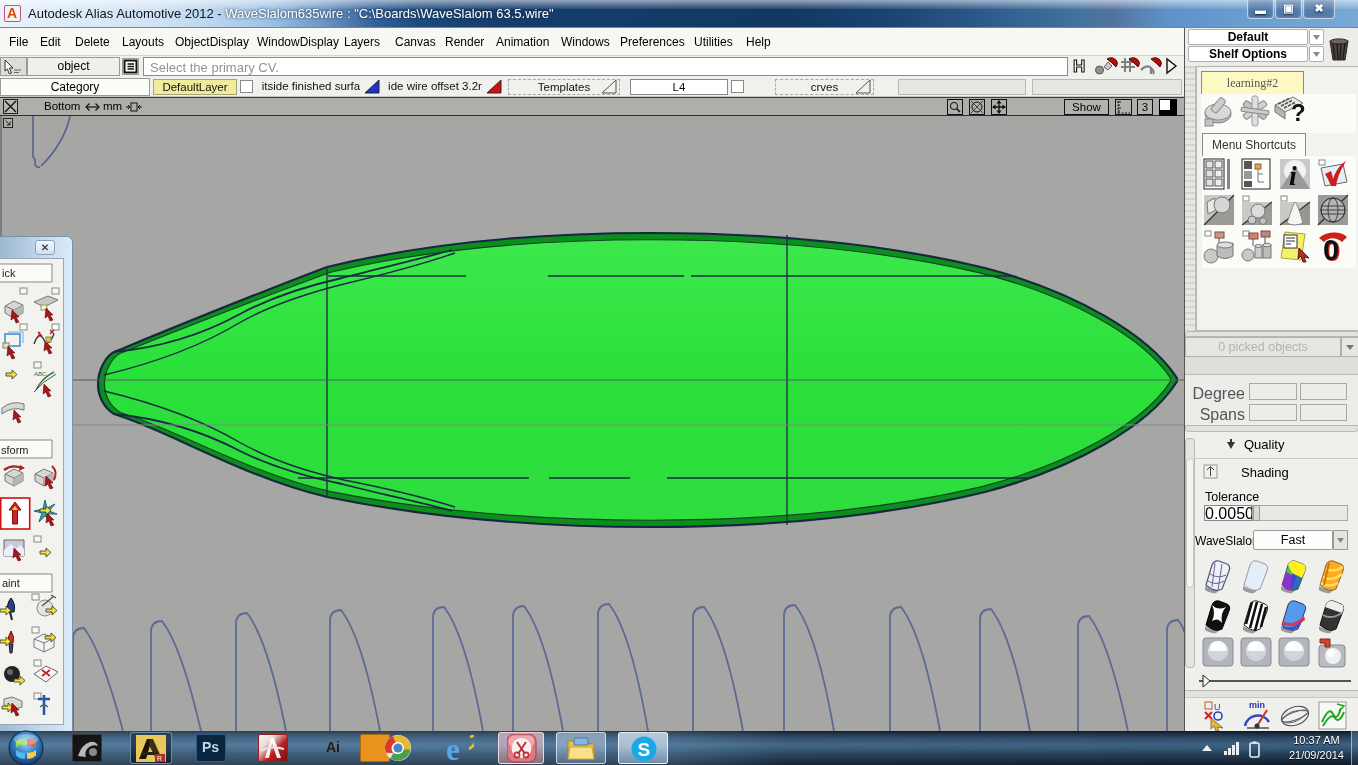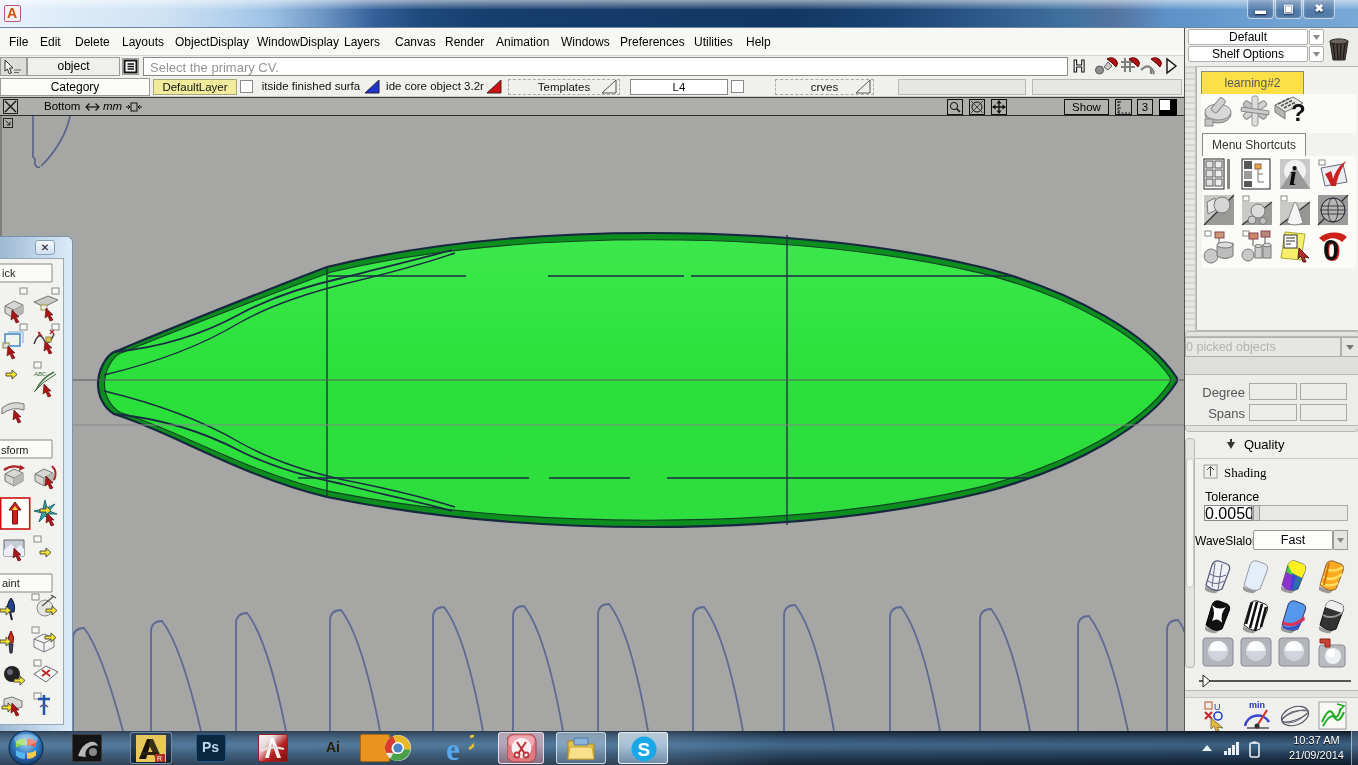--- a/index.html
+++ b/index.html
@@ -36,41 +36,42 @@
 .ltab { position:absolute; top:2px; height:16px; font-size:11.5px; text-align:center; color:#111; }
 
 
 #vphead { left:0; top:97px; width:1184px; height:19px; background:#aeaeaa; border-top:1px solid #3c3c3c; border-bottom:1px solid #2e2e2e; font-size:11.5px; color:#000; }
 
 
 #canvas { left:0; top:116px; width:1184px; height:615px; background:#a6a6a4; overflow:hidden; }
 
 
 #rpanel { left:1184px; top:28px; width:174px; height:703px; background:#ececdf; background:#ecece8; border-left:1px solid #555; }
-.rp-field { position:absolute; background:#fff; border:1px solid #b0b0ac; border-radius:2px; text-align:center; font-size:12px; color:#000; }
-.rp-text { position:absolute; font-size:13px; color:#000; }
+.rp-field { position:absolute; background:#fff; border:1px solid #b0b0ac; border-radius:2px; text-align:center; font-size:12px; color:#000;font-weight:bold; }
+.rp-text { position:absolute; font-size:16px; color:#000; }
 
 
 #palette { left:0; top:236px; width:73px; height:495px; }
 
 
 #taskbar { left:0; top:731px; width:1358px; height:34px;
   background:linear-gradient(180deg,#070c12 0%,#16273a 8%,#2b4660 22%,#3a5e7e 40%,#32536f 52%,#1f3850 68%,#142639 85%,#0a141f 100%); }
 .tico { position:absolute; top:3px; width:30px; height:28px; }
 #clock { position:absolute; right:14px; top:2px; color:#fff; font-size:11px; text-align:center; line-height:15px; text-shadow:0 1px 1px #000; }
 </style>
 </head>
 <body>
 <div id="app">
 
   <div id="titlebar" class="abs">
     <div class="hl"></div>
     <div id="tb-icon">
         <span>A</span>
       </div>
+    <div id="tb-text"><span class="dk">Autodesk Alias Automotive 2012 - </span><span class="lt">WaveSlalom635wire : "C:\Boards\WaveSlalom 63.5.wire"</span></div>
     <div class="winbtn" style="left:1247px; width:27px;">
         <span style="top:4px;">▬</span>
       </div>
     <div class="winbtn" style="left:1275px; width:27px;">
         <span>▣</span>
       </div>
     <div class="winbtn" style="left:1303px; width:32px;">
         <span>✖</span>
       </div>
   </div>
@@ -129,21 +130,21 @@
   </div>
 
   <div id="layerrow" class="abs">
     <div class="cell" style="left:0; top:1px; width:150px; height:18px; background:#fcfcf8; text-align:center; line-height:16px;">Category</div>
     <div class="ltab" style="left:153px; width:84px; background:#f0ec9c; border:1px solid #a8a47a; line-height:14px;">DefaultLayer</div>
     <div class="ltab" style="left:240px; width:13px; height:13px; top:3px; background:#fff; border:1px solid #888;"></div>
     <div class="ltab" style="left:258px; width:106px; line-height:15px;">itside finished surfa</div>
     <svg class="ltab" style="left:364px; width:16px; height:15px;" viewBox="0 0 16 15">
         <path d="M1,14 L15,1 L15,14 Z" fill="#2233cc" stroke="#223"></path>
       </svg>
-    <div class="ltab" style="left:385px; width:100px; line-height:15px;">ide core object 3.2r</div>
+    <div class="ltab" style="left:385px; width:100px; line-height:15px;">ide wire offset 3.2r</div>
     <svg class="ltab" style="left:486px; width:16px; height:15px;" viewBox="0 0 16 15">
         <path d="M1,14 L15,1 L15,14 Z" fill="#cc1111" stroke="#422"></path>
       </svg>
     <div class="ltab" style="left:508px; width:112px; border:1px dashed #aaa; line-height:14px;">Templates</div>
     <svg class="ltab" style="left:601px; width:16px; height:15px;" viewBox="0 0 16 15">
         <path d="M1,14 L15,1 L15,14 Z" fill="#f0f0ec" stroke="#555"></path>
       </svg>
     <div class="ltab" style="left:630px; width:98px; background:#fff; border:1px solid #888; line-height:14px;">L4</div>
     <div class="ltab" style="left:731px; width:13px; height:13px; top:3px; background:#fff; border:1px solid #888;"></div>
     <div class="ltab" style="left:775px; width:99px; border:1px dashed #aaa; line-height:14px;">crves</div>
@@ -158,21 +159,21 @@
     <div style="position:absolute;left:3px;top:1px;width:15px;height:15px;border:1px solid #222;background:#b8b8b4;">
       <svg width="13" height="13">
           <path d="M1,1 L12,12 M12,1 L1,12" stroke="#111" stroke-width="1.4"></path>
         </svg>
     </div>
     <span style="position:absolute;left:44px;top:2px;">Bottom</span>
     <svg style="position:absolute;left:84px;top:4px;" width="17" height="10">
         <path d="M2,5 L15,5" stroke="#111" stroke-width="1.2"></path>
         <path d="M5.5,1.5 L2,5 L5.5,8.5 M11.5,1.5 L15,5 L11.5,8.5" fill="none" stroke="#111" stroke-width="1.2"></path>
       </svg>
-    <span style="position:absolute;left:103px;top:2px;font-style:italic;">mm</span>
+    <span style="position:absolute;left:103px;top:2px;">mm</span>
     <svg style="position:absolute;left:126px;top:3px;" width="16" height="12">
         <rect x="5" y="2" width="6" height="8" fill="none" stroke="#111"></rect>
         <path d="M0,6 L4,6 M2,4 L4,6 L2,8 M16,6 L12,6 M14,4 L12,6 L14,8" stroke="#111" fill="none"></path>
       </svg>
     <span style="position:absolute;left:145px;top:2px;margin-top:37px;">100</span>
     <div style="position:absolute;left:947px;top:1px;width:16px;height:16px;border:1px solid #111;">
       <svg width="14" height="14">
           <circle cx="6" cy="6" r="3.6" fill="none" stroke="#111"></circle>
           <path d="M8.5,8.5 L12,12" stroke="#111" stroke-width="1.6"></path>
         </svg>
@@ -436,21 +437,21 @@
           <path d="M3,5 L10,5 L6.5,10 Z" fill="#8a8a86"></path>
         </svg></div>
     <svg style="position:absolute;left:142px;top:9px;" width="24" height="25">
       <path d="M3,4 L21,4 L18,23 L6,23 Z" fill="#4a4540" stroke="#2a2520"></path>
       <ellipse cx="12" cy="4.5" rx="9" ry="2.6" fill="#6a645c" stroke="#2a2520"></ellipse>
       <path d="M6,6 L8,22 M10,6.5 L11,22.5 M14,6.5 L13,22.5 M18,6 L16,22" stroke="#19150f" stroke-width="1.1"></path>
     </svg>
 
     <div style="position:absolute;left:0;top:38px;width:11px;height:265px;background:#e2e2de;border-right:1px solid #c0c0bc;background-image:repeating-linear-gradient(180deg,#d4d4d0 0 2px,#e6e6e2 2px 6px);"></div>
     <div style="position:absolute;left:11px;top:38px;width:163px;height:265px;background:#f2f2ee;border:1px solid #b4b4b0;border-right:none;"></div>
-    <div style="position:absolute;left:16px;top:43px;width:103px;height:23px;background:#fde047;border:1px solid #8a8a86;border-bottom:none;text-align:center;font-size:12px;color:#55595d;line-height:22px;">learning#2</div>
+    <div style="position:absolute;left:16px;top:43px;width:103px;height:23px;background:#fef9c3;border:1px solid #8a8a86;border-bottom:none;text-align:center;font-size:12px;color:#55595d;line-height:22px;font-family:Liberation Serif, serif;">learning#2</div>
     <div style="position:absolute;left:16px;top:66px;width:155px;height:39px;background:#fbfbf8;border-top:1px solid #fbfbf8;"></div>
 
     <svg style="position:absolute;left:18px;top:67px;" width="102" height="34">
       <g>
         <ellipse cx="15" cy="19" rx="13" ry="9" fill="#b9b9b9" stroke="#7c7c7c"></ellipse>
         <ellipse cx="15" cy="17" rx="13" ry="8" fill="#d8d8d8" stroke="#8c8c8c"></ellipse>
         <rect x="12" y="2" width="7" height="16" rx="2" transform="rotate(40 15 10)" fill="#cfcfcf" stroke="#8a8a8a"></rect>
         <rect x="2" y="24" width="8" height="7" fill="#c4c4c4" stroke="#888"></rect>
       </g>
       <g transform="translate(36,0)">
@@ -560,21 +561,21 @@
         <path d="M20,18 L30,28 L25,27 L27,32 L24,32 L22,26 L19,29 Z" fill="#b03030" stroke="#601818"></path>
       </g>
       <g transform="translate(114,72)">
         <path d="M2,8 C10,1 24,1 30,7 L25,12 C19,7 12,7 7,12 Z" fill="#cc2218"></path>
         <text x="7" y="31" font-size="30" font-weight="bold" fill="#cc2218" font-family="Liberation Sans">0</text>
         <text x="6" y="30" font-size="29" font-weight="bold" fill="#111" font-family="Liberation Sans">0</text>
       </g>
     </svg>
 
     <div style="position:absolute;left:0;top:303px;width:174px;height:6px;background:#e2e2de;border:1px solid #b8b8b4;border-radius:3px 3px 0 0;"></div>
-    <div style="position:absolute;left:0;top:309px;width:156px;height:20px;background:#e6e6e2;border:1px solid #b0b0ac;text-align:left;font-size:12.5px;color:#b2b2ae;line-height:19px;">0 picked objects</div>
+    <div style="position:absolute;left:0;top:309px;width:156px;height:20px;background:#e6e6e2;border:1px solid #b0b0ac;text-align:center;font-size:12.5px;color:#b2b2ae;line-height:19px;">0 picked objects</div>
     <div style="position:absolute;left:156px;top:309px;width:18px;height:20px;background:#e6e6e2;border:1px solid #b0b0ac;"><svg width="16" height="18">
           <path d="M4,7 L12,7 L8,12 Z" fill="#777"></path>
         </svg></div>
     <div style="position:absolute;left:0;top:329px;width:174px;height:18px;background:#dededa;border-bottom:1px solid #b8b8b4;"></div>
 
     <div class="rp-text" style="left:0;top:357px;width:60px;text-align:right;color:#55555a;">Degree</div>
     <div style="position:absolute;left:64px;top:355px;width:48px;height:17px;background:#ecece8;border:1px solid #a8a8a4;"></div>
     <div style="position:absolute;left:115px;top:355px;width:47px;height:17px;background:#ecece8;border:1px solid #a8a8a4;"></div>
     <div class="rp-text" style="left:0;top:378px;width:60px;text-align:right;color:#55555a;">Spans</div>
     <div style="position:absolute;left:64px;top:376px;width:48px;height:17px;background:#ecece8;border:1px solid #a8a8a4;"></div>
@@ -585,21 +586,21 @@
     <svg style="position:absolute;left:39px;top:410px;" width="14" height="14">
         <path d="M3,4 L11,4 L7,11 Z" fill="#333"></path>
         <path d="M7,1 L7,5" stroke="#333" stroke-width="2"></path>
       </svg>
     <div class="rp-text" style="left:59px;top:409px;font-size:13px;">Quality</div>
     <div style="position:absolute;left:8px;top:430px;width:166px;height:1px;background:#c8c8c4;"></div>
     <svg style="position:absolute;left:18px;top:436px;" width="15" height="15">
         <rect x="1" y="1" width="13" height="13" fill="none" stroke="#999"></rect>
         <path d="M7.5,3 L7.5,12 M4,6 L7.5,2.5 L11,6" stroke="#444" fill="none"></path>
       </svg>
-    <div class="rp-text" style="left:39px;top:437px;font-size:13px;font-family:Liberation Serif, serif;">Shading</div>
+    <div class="rp-text" style="left:56px;top:437px;font-size:13px;">Shading</div>
     <div class="rp-text" style="left:20px;top:462px;font-size:12.5px;">Tolerance</div>
     <div style="position:absolute;left:19px;top:477px;width:48px;height:16px;background:#fff;border:1px solid #888;text-align:center;font-size:16px;line-height:15px;">0.0050</div>
     <div style="position:absolute;left:67px;top:477px;width:96px;height:16px;background:#e8e8e4;border:1px solid #aaa;"></div>
     <div style="position:absolute;left:68px;top:477px;width:7px;height:16px;background:#d8d8d4;border:1px solid #999;"></div>
     <div class="rp-text" style="left:10px;top:506px;font-size:12px;">WaveSlalom</div>
     <div style="position:absolute;left:68px;top:502px;width:80px;height:20px;background:#fdfdfb;border:1px solid #999;border-radius:2px;text-align:center;font-size:12.5px;line-height:19px;">Fast</div>
     <div style="position:absolute;left:148px;top:502px;width:15px;height:20px;background:#e4e4e0;border:1px solid #999;"><svg width="13" height="18">
           <path d="M3,7 L10,7 L6.5,12 Z" fill="#888"></path>
         </svg></div>
 

